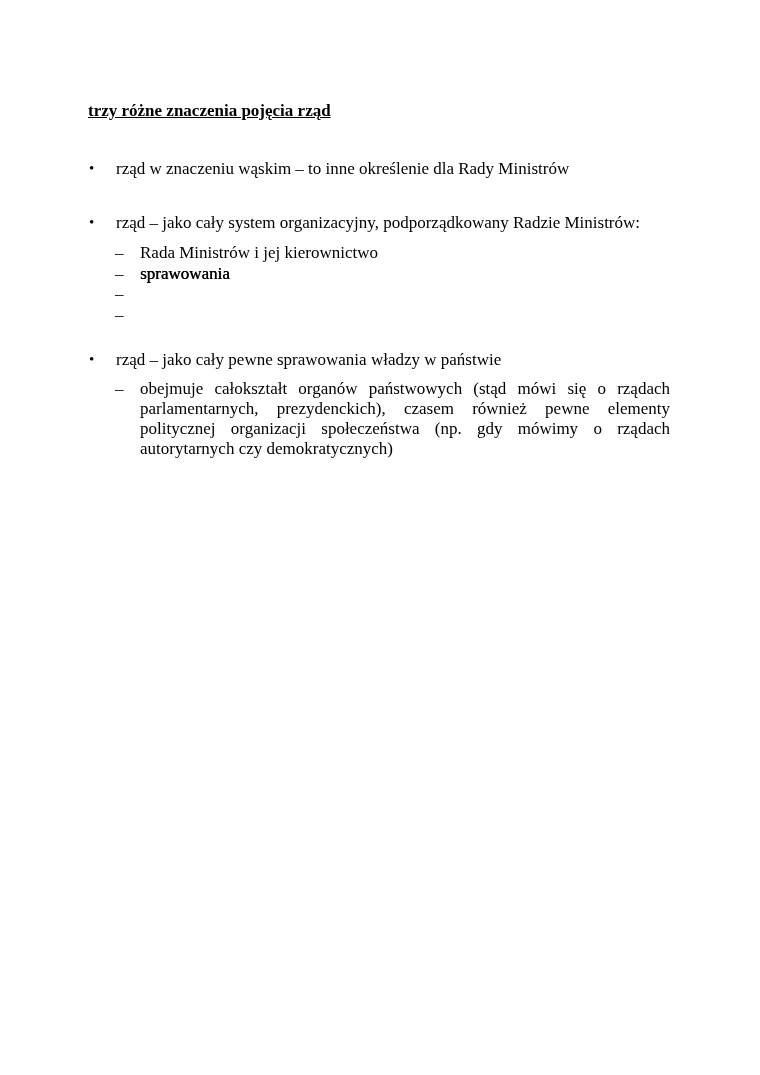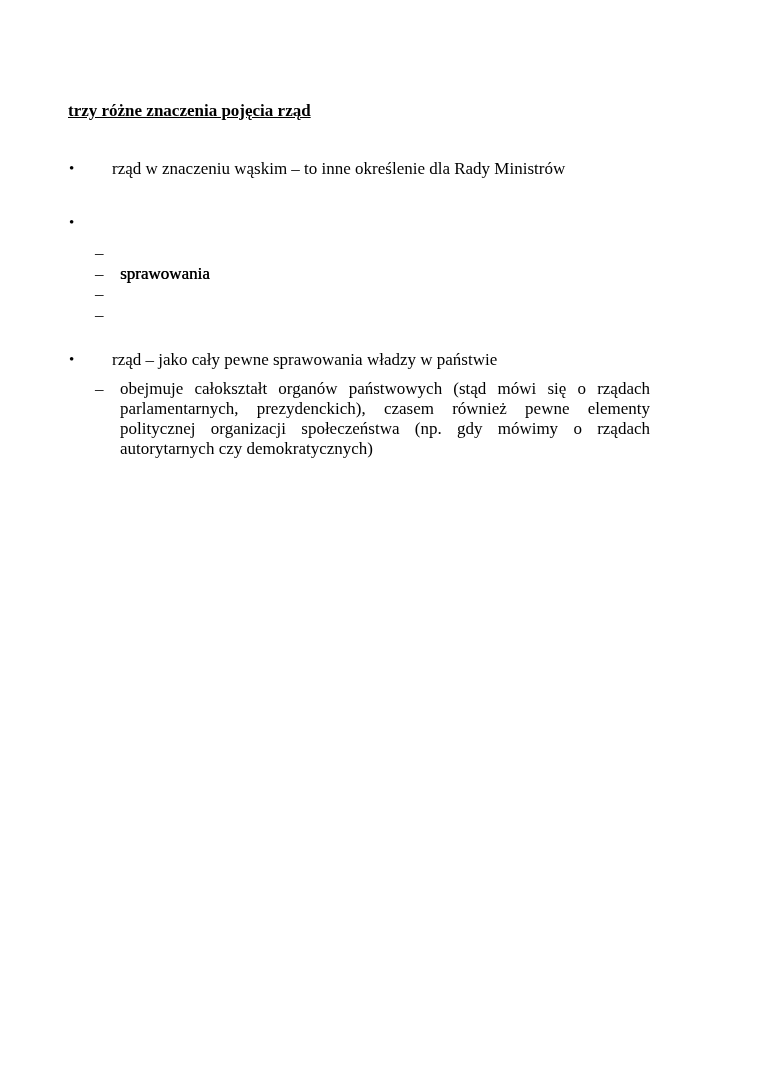--- a/index.html
+++ b/index.html
@@ -13,21 +13,21 @@
     height: 1075px;
     background: #ffffff;
     overflow: hidden;
     font-family: "Liberation Serif", "DejaVu Serif", serif;
     font-size: 17px;
     line-height: 21px;
     color: #000000;
     -webkit-font-smoothing: antialiased;
   }
   .content {
-    padding: 101px 0 0 68px;
+    padding: 101px 0 0 88px;
   }
   .title {
     font-weight: bold;
     text-decoration: underline;
     font-size: 17px;
     line-height: 20px;
   }
   .bullet-row {
     display: flex;
     align-items: flex-start;
@@ -35,21 +35,20 @@
   .bullet-row .marker {
     flex: 0 0 28px;
     width: 28px;
     padding-left: 1px;
     box-sizing: border-box;
     font-size: 15px;
   }
   .bullet-row .btext {
     flex: 1 1 auto;
     max-width: 600px;
-    margin-left: 16px;
   }
   .b1 { margin-top: 37px; }
   .b2 { margin-top: 33px; }
   .b3 { margin-top: 24px; }
   .sublist { margin-top: 10px; }
   .sub-row {
     display: flex;
     align-items: flex-start;
     margin-left: 27px;
     line-height: 20.5px;
@@ -80,25 +79,27 @@
 
     <div class="title">trzy różne znaczenia pojęcia rząd</div>
 
     <div class="bullet-row b1">
       <span class="marker">•</span>
       <div class="btext">rząd w znaczeniu wąskim – to inne określenie dla Rady Ministrów</div>
     </div>
 
     <div class="bullet-row b2">
       <span class="marker">•</span>
+      <div class="btext">rząd – jako cały system organizacyjny, podporządkowany Radzie Ministrów:</div>
     </div>
 
     <div class="sublist">
       <div class="sub-row">
         <span class="dash">–</span>
+        <div class="stext">Rada Ministrów i jej kierownictwo</div>
       </div>
       <div class="sub-row">
         <span class="dash">–</span>
         <div class="stext emph">sprawowania</div>
       </div>
       <div class="sub-row">
         <span class="dash">–</span>
       </div>
       <div class="sub-row">
         <span class="dash">–</span>

